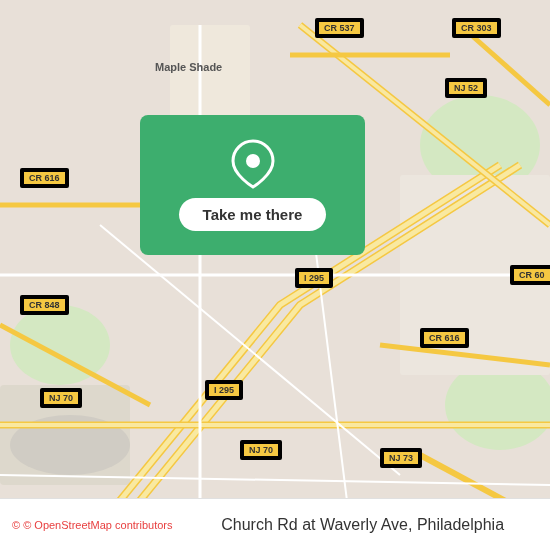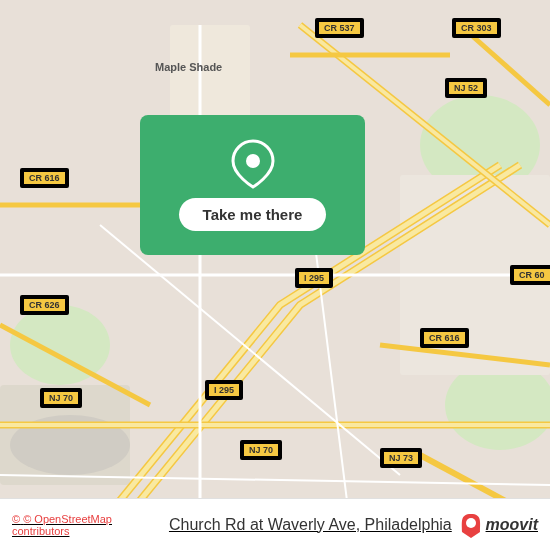--- a/index.html
+++ b/index.html
@@ -71,21 +71,20 @@
       bottom: 0;
       left: 0;
       right: 0;
       height: 52px;
       background: white;
       display: flex;
       align-items: center;
       padding: 0 12px;
       z-index: 20;
       border-top: 1px solid #e0e0e0;
-      text-decoration: underline;
     }
 
     .osm-text {
       font-size: 11px;
       color: #666;
       flex: 1;
     }
 
     .osm-text span {
       color: #e84040;
@@ -185,21 +184,21 @@
   </svg>
 
   <div class="town-label" style="top: 60px; left: 155px;">Maple
 Shade</div>
 
   <div class="road-label" style="top: 18px; left: 315px;">CR 537</div>
   <div class="road-label" style="top: 18px; left: 452px;">CR 303</div>
   <div class="road-label" style="top: 78px; left: 445px;">NJ 52</div>
   <div class="road-label" style="top: 168px; left: 20px;">CR 616</div>
   <div class="road-label" style="top: 268px; left: 295px;">I 295</div>
-  <div class="road-label" style="top: 295px; left: 20px;">CR 626</div>
+  <div class="road-label" style="top: 295px; left: 20px;">CR 848</div>
   <div class="road-label" style="top: 328px; left: 420px;">CR 616</div>
   <div class="road-label" style="top: 380px; left: 205px;">I 295</div>
   <div class="road-label" style="top: 388px; left: 40px;">NJ 70</div>
   <div class="road-label" style="top: 440px; left: 240px;">NJ 70</div>
   <div class="road-label" style="top: 448px; left: 380px;">NJ 73</div>
   <div class="road-label" style="top: 265px; left: 510px;">CR 60</div>
 
   <div class="location-panel">
     <div class="location-pin">
       <svg width="44" height="50" viewBox="0 0 44 50" xmlns="http://www.w3.org/2000/svg">
@@ -208,21 +207,14 @@
       </svg>
     </div>
     <button class="take-me-btn">Take me there</button>
   </div>
 
   <div class="bottom-bar">
     <div class="osm-text">
       <span>©</span> <span>© OpenStreetMap contributors</span>
     </div>
     <div class="location-label">Church Rd at Waverly Ave, Philadelphia</div>
-    <div class="moovit-logo">
-      <svg width="22" height="26" viewBox="0 0 22 26" xmlns="http://www.w3.org/2000/svg">
-        <path d="M2 20 C2 10 0 2 11 2 C22 2 20 10 20 20 L11 26 Z" fill="#e84040"></path>
-        <circle cx="11" cy="11" r="5" fill="white"></circle>
-      </svg>
-      <span class="moovit-text">moovit</span>
-    </div>
   </div>
 </div>
 
 </body></html>

